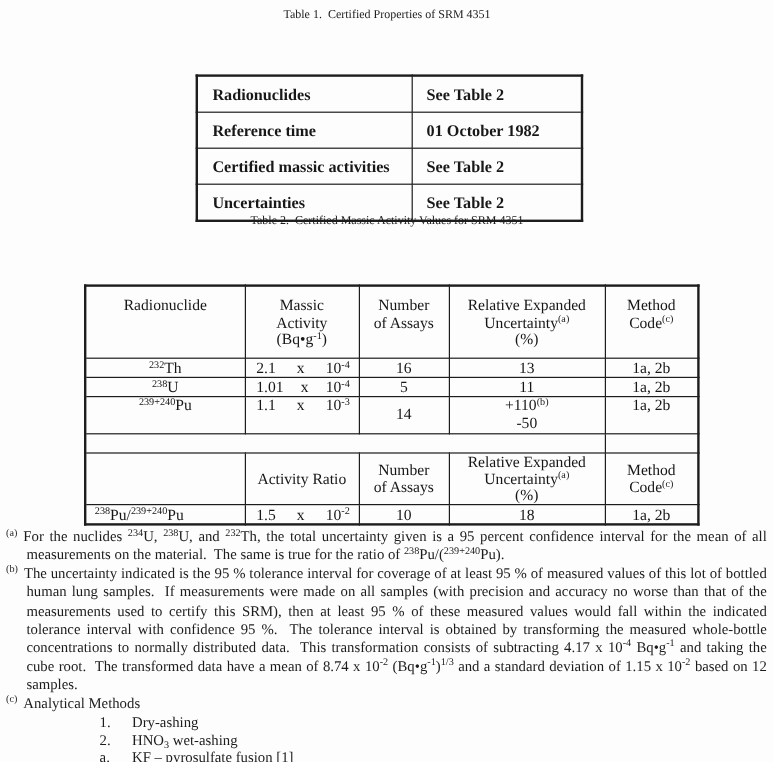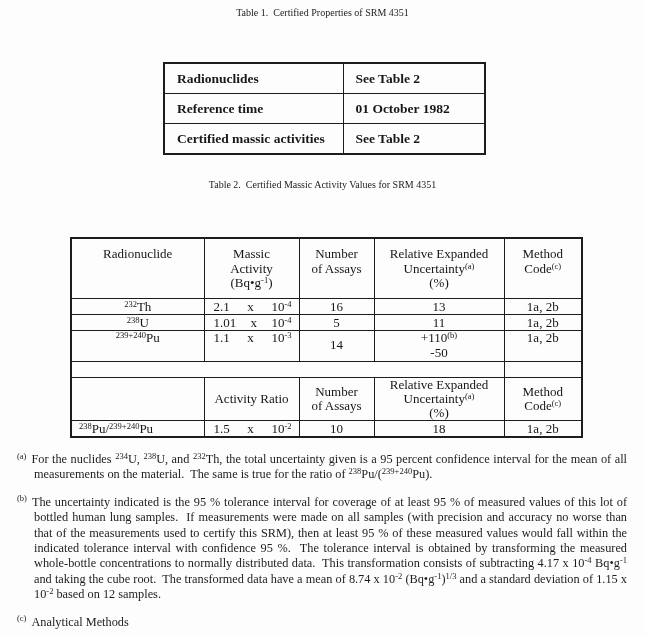--- a/index.html
+++ b/index.html
@@ -38,21 +38,21 @@
   tr.ratio { height:15px; }
   tr.ratio td { vertical-align:middle; line-height:15px; }
   .ma-wrap { display:flex; justify-content:space-between; padding:0 7px 0 9px; }
   .left-cell { text-align:left !important; padding-left:7px !important; }
 
   sup { font-size:8.5px; line-height:0; vertical-align:4.5px; letter-spacing:0; }
   sub { font-size:8.5px; line-height:0; vertical-align:-2px; }
 
   
   .footnotes { position:absolute; top:440px; left:5px; width:634px; font-size:12.3px; color:#1c1c1c; }
-  .fn { margin:12px; text-align:justify; line-height:15.4px; padding-left:17px; text-indent:-17px; }
+  .fn { margin:0; text-align:justify; line-height:15.4px; padding-left:17px; text-indent:-17px; }
   .fn .mk { margin-right:5px; }
   .fn-list { margin-left:78px; margin-top:1px; }
   .fn-li { display:flex; line-height:14.6px; }
   .fn-li .limk { width:27px; flex:0 0 27px; }
 </style>
 </head>
 <body>
 
 <div class="page">
 
@@ -67,20 +67,24 @@
       <tr>
         <td>Radionuclides</td>
         <td>See Table 2</td>
       </tr>
       <tr>
         <td>Reference time</td>
         <td>01 October 1982</td>
       </tr>
       <tr>
         <td>Certified massic activities</td>
+        <td>See Table 2</td>
+      </tr>
+      <tr>
+        <td>Uncertainties</td>
         <td>See Table 2</td>
       </tr>
     </tbody>
   </table>
 
   <div class="doc-title" id="t2-title">Table 2.&nbsp; Certified Massic Activity Values for SRM 4351</div>
 
   <table class="t2">
     <colgroup>
       <col style="width:133px">

